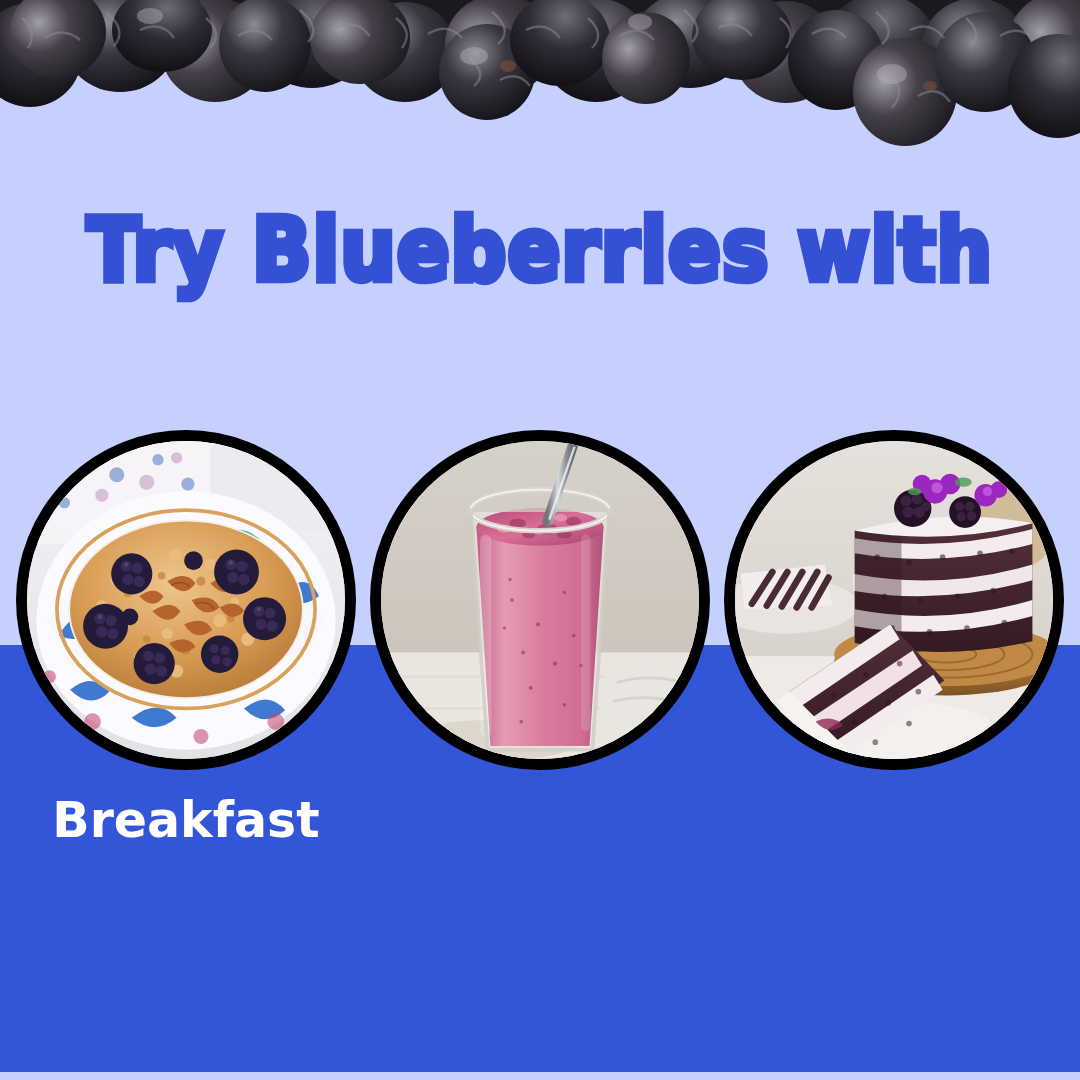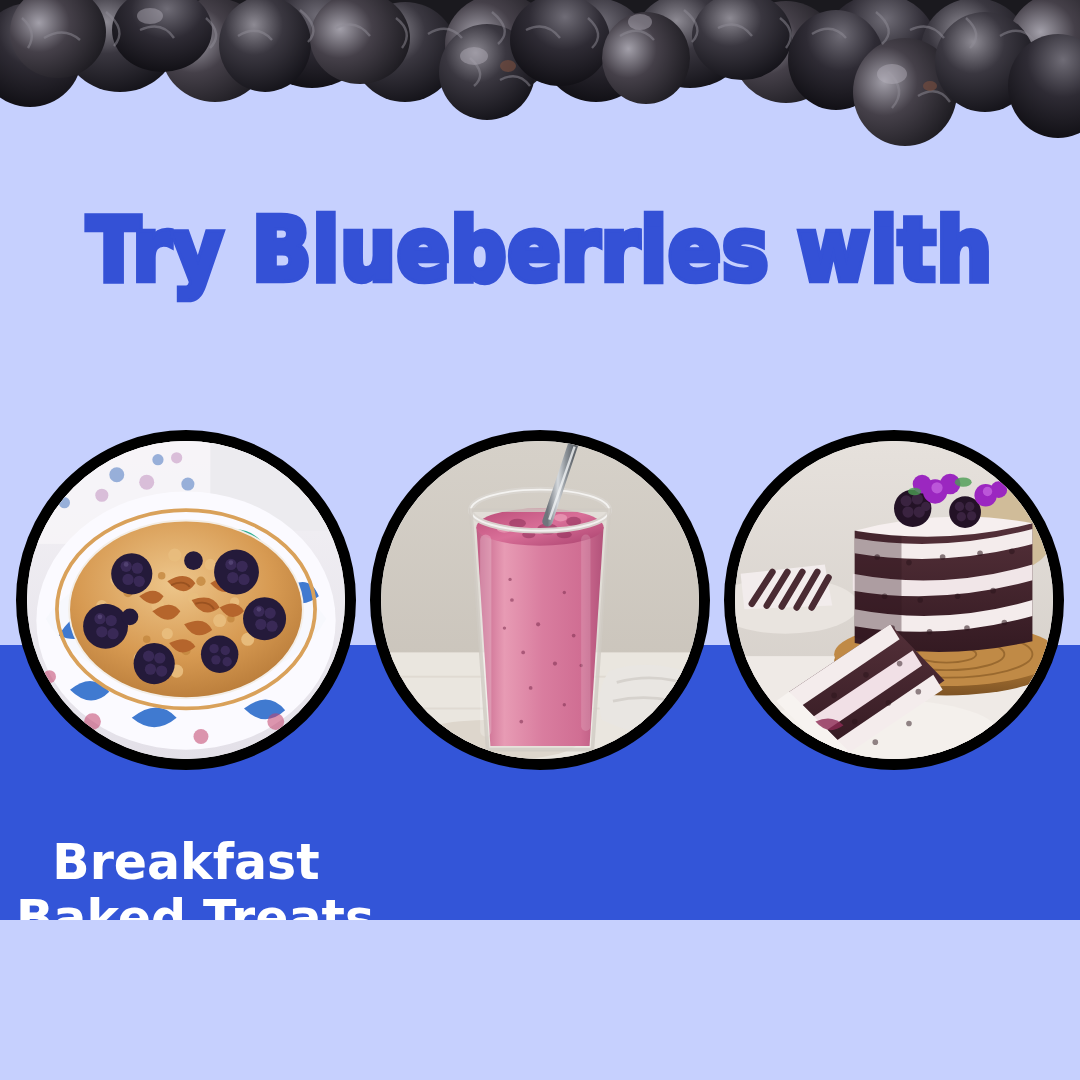--- a/index.html
+++ b/index.html
@@ -7,21 +7,21 @@
   body {
     font-family: "Liberation Sans", sans-serif;
     background:#c6d0fe;
     overflow:hidden;
     position:relative;
   }
 
   
   #poster {
     position:relative;
-    width:1080px; height:920px;
+    width:1080px; height:1072px;
     background:#c6d0fe;
     overflow:hidden;
   }
 
   
   #blue-band {
     position:absolute;
     left:0; right:0;
     top:645px; bottom:0;
     background:#3355d8;
@@ -72,26 +72,25 @@
     overflow:hidden;
     background:#ffffff;
     flex:0 0 auto;
   }
   .photo-circle .art { position:absolute; inset:0; }
   .photo-circle svg { display:block; width:100%; height:100%; }
 
   
   #caption-row {
     position:absolute;
-    top:835px; left:0;
+    top:793px; left:0;
     width:1080px; height:60px;
     display:flex;
     justify-content:space-between;
     padding:0 16px;
-    flex-direction:column;
   }
   .caption {
     width:340px;
     flex:0 0 auto;
     text-align:center;
     color:#ffffff;
     font-family:"DejaVu Sans", sans-serif;
     font-weight:700;
     font-size:49px;
     line-height:56px;
@@ -563,16 +562,15 @@
             <path d="M86 300 q18 -8 30 4 q-16 12 -30 -4z" fill="#8d2a55" opacity="0.8"></path>
           </g>
         </svg>
       </div>
     </div>
 
   </div>
 
   <div id="caption-row">
     <div class="caption">Breakfast</div>
-    <div class="caption">Baked Treats</div>
   </div>
 
 </div>
 
 </body></html>

